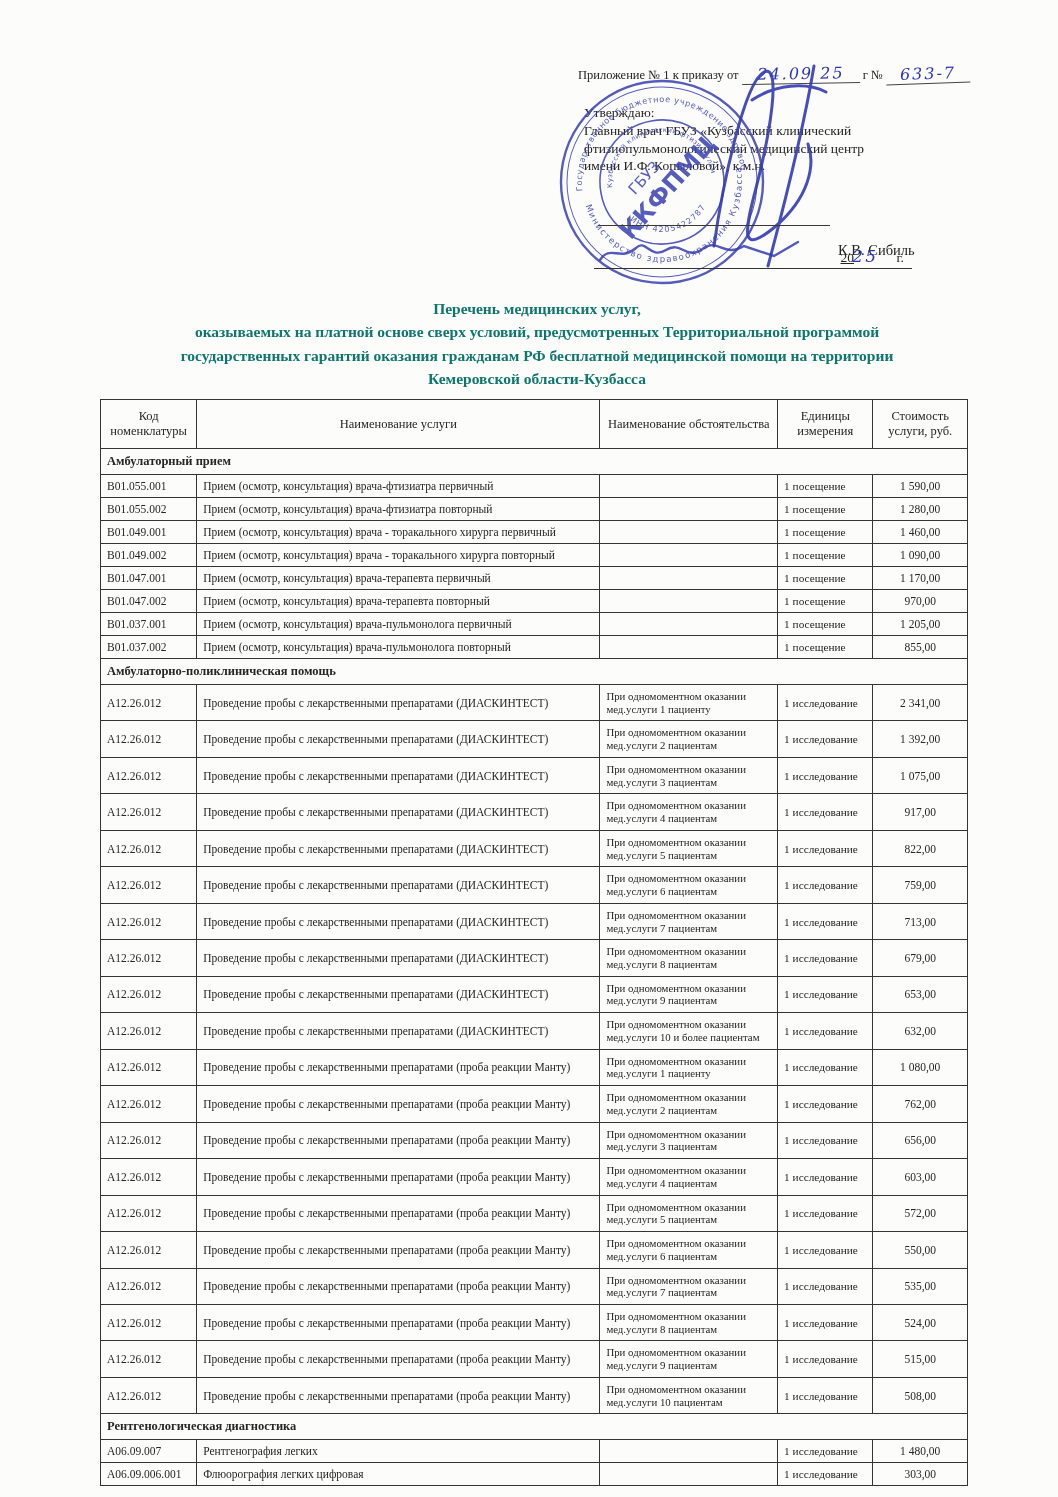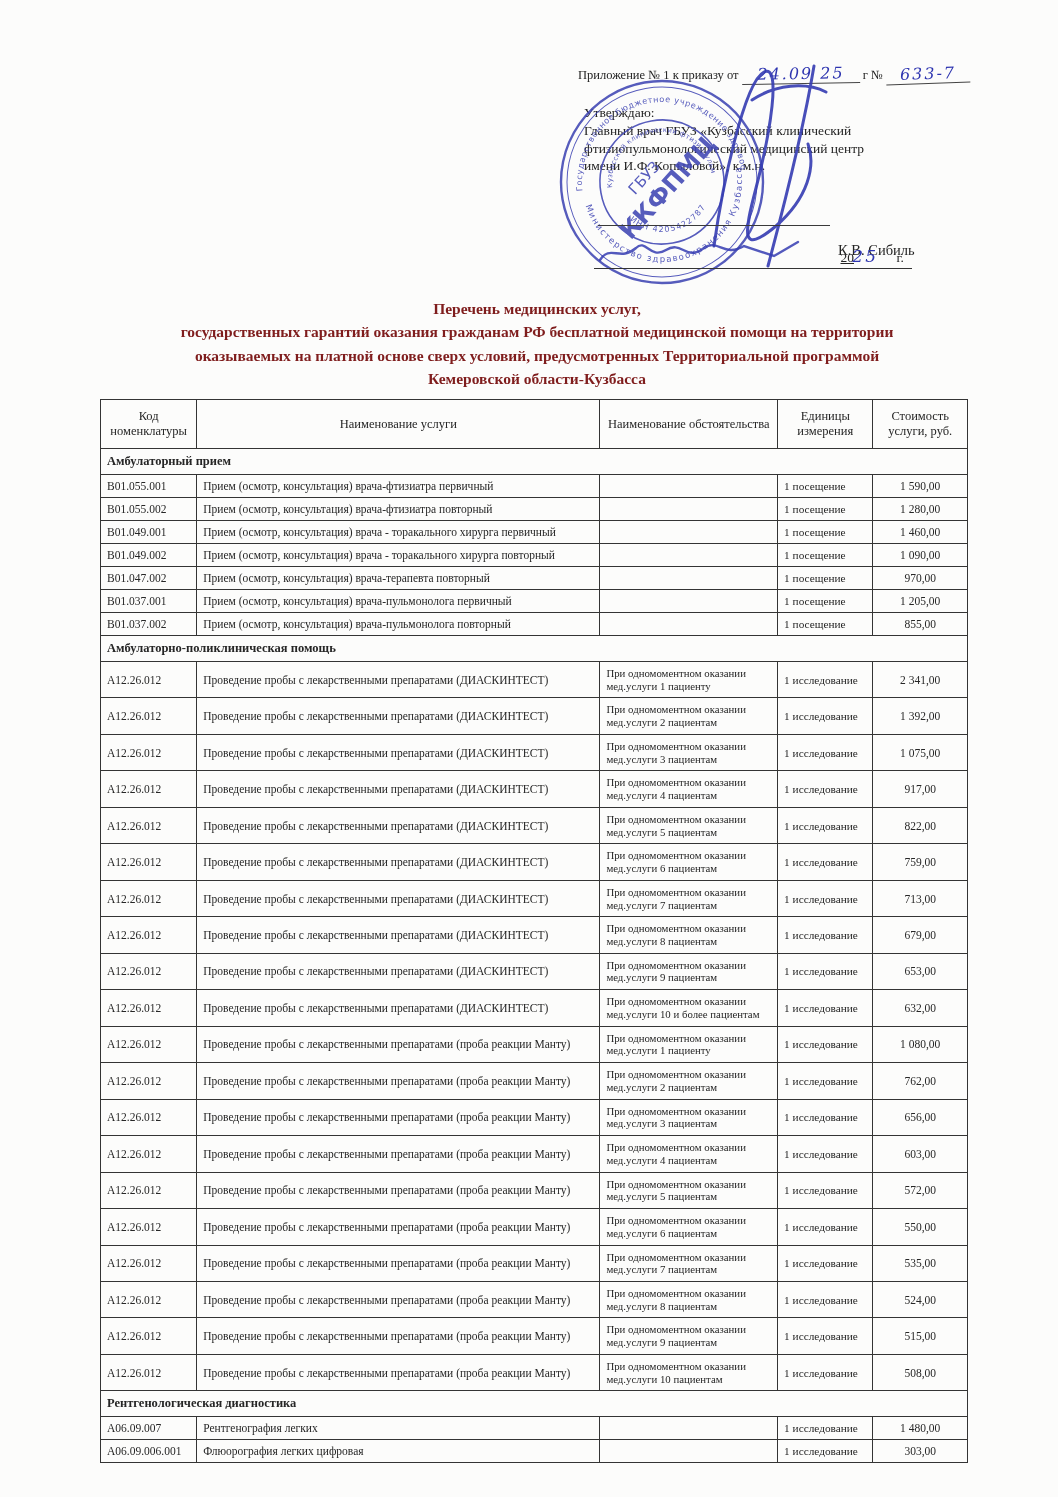--- a/index.html
+++ b/index.html
@@ -45,21 +45,21 @@
   }
   .date-line .printed{position:absolute;bottom:2px;}
   .dl-20{right:58px;text-decoration:underline;}
   .dl-g{right:8px;}
   .dl-25{position:absolute;bottom:2px;right:34px;font-size:17px;}
   .date-squiggle{position:absolute;left:0;bottom:-4px;width:230px;height:40px;}
 
   
   .doc-title{
     position:absolute;top:297px;left:16px;right:0;text-align:center;
-    font-weight:bold;font-size:15.5px;line-height:1.5;color:#7f1d1d;
+    font-weight:bold;font-size:15.5px;line-height:1.5;color:#0f766e;
   }
 
   
   .tbl-wrap{position:absolute;top:399px;left:100px;}
   table.services{border-collapse:collapse;width:868px;table-layout:fixed;
     font-size:11.5px;color:#262626;}
   table.services td{border:1.6px solid #343434;padding:5px 6px;vertical-align:middle;
     overflow:hidden;}
   table.services thead td{text-align:center;font-size:12.5px;padding:9px 4px;line-height:1.2;}
   td.section-cell{text-align:left;font-weight:bold;font-size:12.5px;padding:6px 4px;}
@@ -133,22 +133,22 @@
     <svg class="date-squiggle" viewBox="0 0 230 40">
       <path d="M6,28 C16,12 26,30 42,16 C52,6 56,28 72,18 C88,8 92,30 110,16 C124,6 130,26 150,14 l30,10 l24,-14" fill="none" stroke="#353cb2" stroke-width="2.4" stroke-linecap="round" opacity="0.85"></path>
     </svg>
     <span class="printed dl-20">20</span>
     <span class="hand dl-25">25</span>
     <span class="printed dl-g">г.</span>
   </div>
 
   <div class="doc-title">
     <div>Перечень медицинских услуг,</div>
+    <div>оказываемых на платной основе сверх условий, предусмотренных Территориальной программой</div>
     <div>государственных гарантий оказания гражданам РФ бесплатной медицинской помощи на территории</div>
-    <div>оказываемых на платной основе сверх условий, предусмотренных Территориальной программой</div>
     <div>Кемеровской области-Кузбасса</div>
   </div>
 
   <div class="tbl-wrap">
     <table class="services">
       <colgroup>
         <col style="width:11.1%">
         <col style="width:46.5%">
         <col style="width:20.5%">
         <col style="width:11%">
@@ -189,20 +189,27 @@
             <td class="c-price">1 460,00</td>
           </tr>
           <tr>
             <td class="c-code">B01.049.002</td>
             <td class="c-service">Прием (осмотр, консультация) врача - торакального хирурга повторный</td>
             <td class="c-circumstance"></td>
             <td class="c-unit">1 посещение</td>
             <td class="c-price">1 090,00</td>
           </tr>
           <tr>
+            <td class="c-code">B01.047.001</td>
+            <td class="c-service">Прием (осмотр, консультация) врача-терапевта первичный</td>
+            <td class="c-circumstance"></td>
+            <td class="c-unit">1 посещение</td>
+            <td class="c-price">1 170,00</td>
+          </tr>
+          <tr>
             <td class="c-code">B01.047.002</td>
             <td class="c-service">Прием (осмотр, консультация) врача-терапевта повторный</td>
             <td class="c-circumstance"></td>
             <td class="c-unit">1 посещение</td>
             <td class="c-price">970,00</td>
           </tr>
           <tr>
             <td class="c-code">B01.037.001</td>
             <td class="c-service">Прием (осмотр, консультация) врача-пульмонолога первичный</td>
             <td class="c-circumstance"></td>

